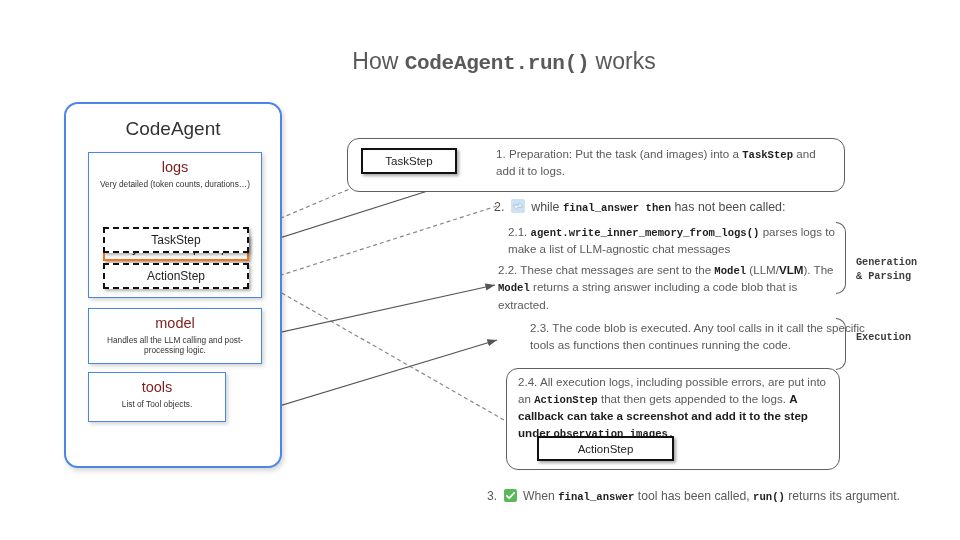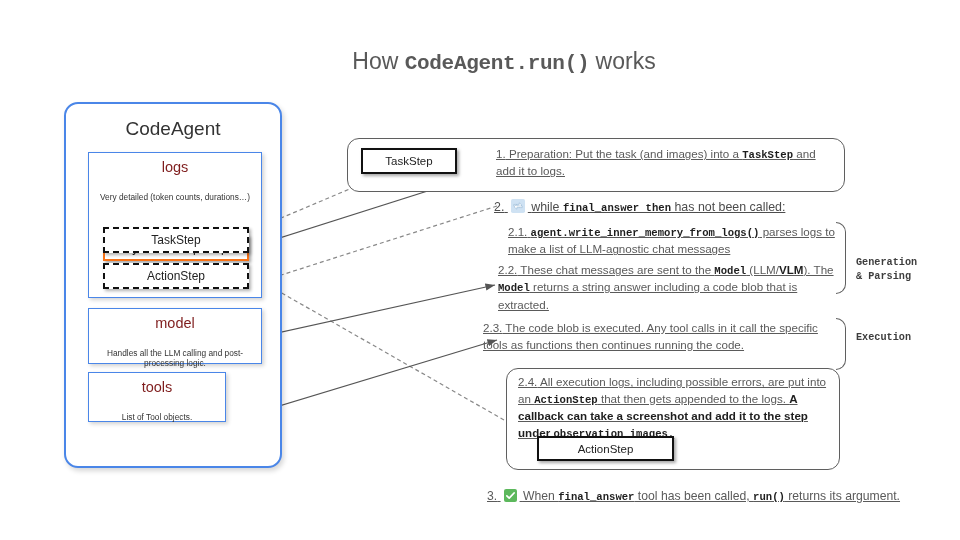--- a/index.html
+++ b/index.html
@@ -51,21 +51,21 @@
     background: #fff;
     box-sizing: border-box;
     box-shadow: 2px 2px 4px rgba(0,0,0,.18);
   }
   .bx-head {
     text-align: center; font-size: 14.5px; color: #7f1d1d;
     margin-top: 7px; line-height: 1.1;
   }
   .bx-sub {
     text-align: center; font-size: 8.3px; color: #333;
-    margin-top: 16px; line-height: 1.25; padding: 0 6px;
+    margin-top: 3px; line-height: 1.25; padding: 0 6px;
   }
   #logs-box   { left: 22px; top: 48px;  width: 174px; height: 146px; }
   #model-box  { left: 22px; top: 204px; width: 174px; height: 56px; }
   #tools-box  { left: 22px; top: 268px; width: 138px; height: 50px; }
 
   .step-chip {
     position: absolute;
     left: 14px; width: 146px; height: 26px;
     background: #fff;
     display: flex; align-items: center; justify-content: center;
@@ -92,21 +92,20 @@
     border-left: none;
     border-radius: 0 12px 12px 0;
     box-sizing: border-box;
     width: 10px;
   }
   .para {
     position: absolute;
     font-size: 11.6px;
     line-height: 1.45;
     color: #5a5a5a;
-    text-decoration: underline;
   }
   .para b { color: #1e1e1e; font-weight: bold; margin-top: 40px; }
   .para .mono { font-size: 10.6px; font-weight: bold; color: #1e1e1e; }
 
   #card-prep { left: 347px; top: 138px; width: 498px; height: 54px; }
   #chip-taskstep {
     position: absolute; left: 361px; top: 148px;
     width: 96px; height: 26px;
     border: 2px solid #111; background: #fff;
     display: flex; align-items: center; justify-content: center;
@@ -120,21 +119,21 @@
   #loop-emoji {
     display: inline-block; width: 14px; height: 14px;
     vertical-align: -2px; margin: 0 3px;
   }
 
   #brace-gen  { left: 836px; top: 222px; height: 72px; }
   #txt-21 { left: 508px; top: 224px; width: 330px; }
   #txt-22 { left: 498px; top: 262px; width: 345px; }
 
   #brace-exec { left: 836px; top: 318px; height: 52px; }
-  #txt-23 { left: 483px; top: 320px; width: 336px; }
+  #txt-23 { left: 530px; top: 320px; width: 336px; }
 
   #card-24 { left: 506px; top: 368px; width: 334px; height: 102px; }
   #txt-24 { left: 518px; top: 374px; width: 314px; }
   #chip-actionstep {
     position: absolute; left: 537px; top: 436px;
     width: 137px; height: 25px;
     border: 2px solid #111; background: #fff;
     display: flex; align-items: center; justify-content: center;
     font-size: 11.5px; color: #222;
     box-shadow: 2px 2px 3px rgba(0,0,0,.35);

